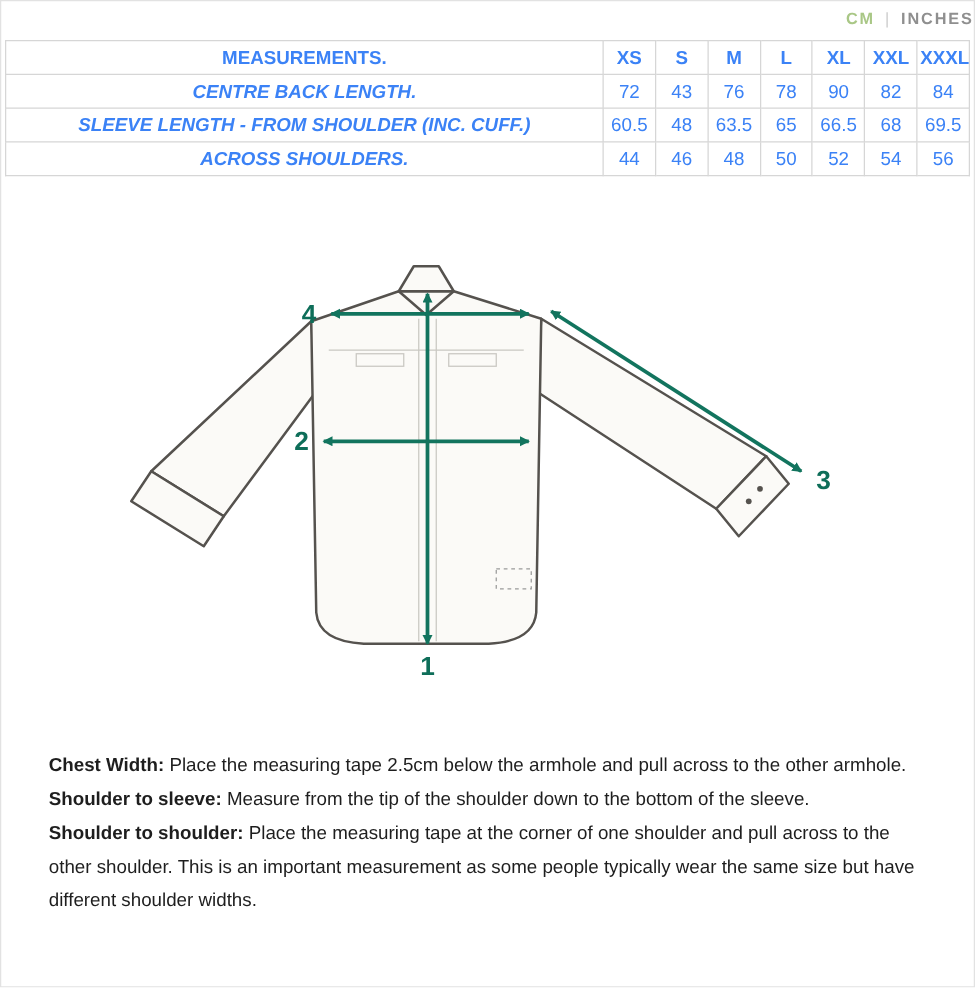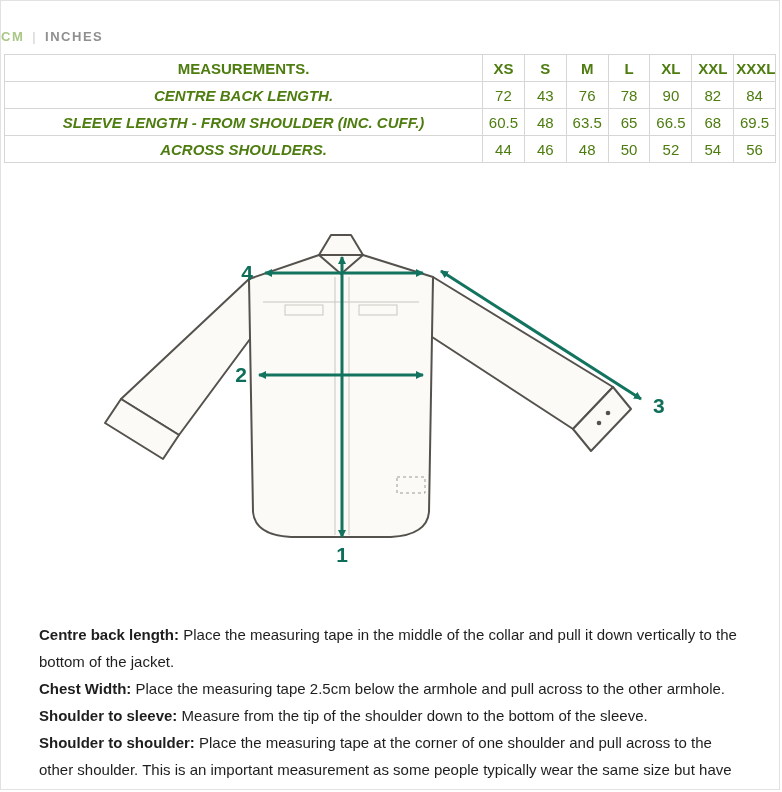--- a/index.html
+++ b/index.html
@@ -1,25 +1,25 @@
 <!DOCTYPE html>
 <html><head>
 <meta charset="utf-8">
 <style>
   html,body{margin:0;padding:0;background:#ffffff;}
   body{font-family:"Liberation Sans","DejaVu Sans",sans-serif;color:#1d1d1d;}
   .page{width:780px;height:790px;border:1px solid #e2e2e2;background:#ffffff;overflow:hidden;box-sizing:border-box;}
   
-  .unit-toggle{text-align:left;padding-top:28px;font-size:13px;font-weight:bold;letter-spacing:1.5px;}
+  .unit-toggle{text-align:right;padding-top:6px;font-size:13px;font-weight:bold;letter-spacing:1.5px;}
   .unit-toggle .sep{color:#cccccc;font-weight:normal;margin:0 8px;}
   .unit-cm{color:#a9c786;cursor:pointer;}
   .unit-inches{color:#8f8f8f;cursor:pointer;}
   
   table.size-table{border-collapse:collapse;width:772px;margin:10px auto 0 auto;table-layout:fixed;}
-  table.size-table th,table.size-table td{border:1px solid #d6d6d6;text-align:center;vertical-align:middle;height:24px;font-size:15px;padding:1px 2px;color:#4d7c0f;}
+  table.size-table th,table.size-table td{border:1px solid #d6d6d6;text-align:center;vertical-align:middle;height:24px;font-size:15px;padding:1px 2px;color:#3b82f6;}
   table.size-table th{font-weight:bold;}
   table.size-table td.row-label{font-weight:bold;font-style:italic;}
   table.size-table td.val{font-weight:normal;margin-top:12px;}
   
   .diagram-wrap{width:782px;height:438px;margin-top:14px;}
   
   .instructions{padding:6px 38px 0 38px;font-size:15px;line-height:27px;color:#1e1e1e;}
   .instructions p{margin:0;}
   .instructions b{font-weight:bold;}
 </style>
@@ -132,19 +132,18 @@
       <g font-family="Liberation Sans, DejaVu Sans, sans-serif" font-size="21" font-weight="bold" fill="#0e6e59">
         <text x="252" y="103" text-anchor="end">4</text>
         <text x="246" y="205" text-anchor="end">2</text>
         <text x="341" y="385" text-anchor="middle">1</text>
         <text x="652" y="236" text-anchor="start">3</text>
       </g>
     </svg>
   </div>
 
   <div class="instructions">
-    <p><b>Centre back length:</b> <span>Place the measuring tape in the middle of the collar and pull it down vertically to the bottom of the jacket.</span></p>
     <p><b>Chest Width:</b> <span>Place the measuring tape 2.5cm below the armhole and pull across to the other armhole.</span></p>
     <p><b>Shoulder to sleeve:</b> <span>Measure from the tip of the shoulder down to the bottom of the sleeve.</span></p>
     <p><b>Shoulder to shoulder:</b> <span>Place the measuring tape at the corner of one shoulder and pull across to the other shoulder. This is an important measurement as some people typically wear the same size but have different shoulder widths.</span></p>
   </div>
 
 </div>
 
 </body></html>

